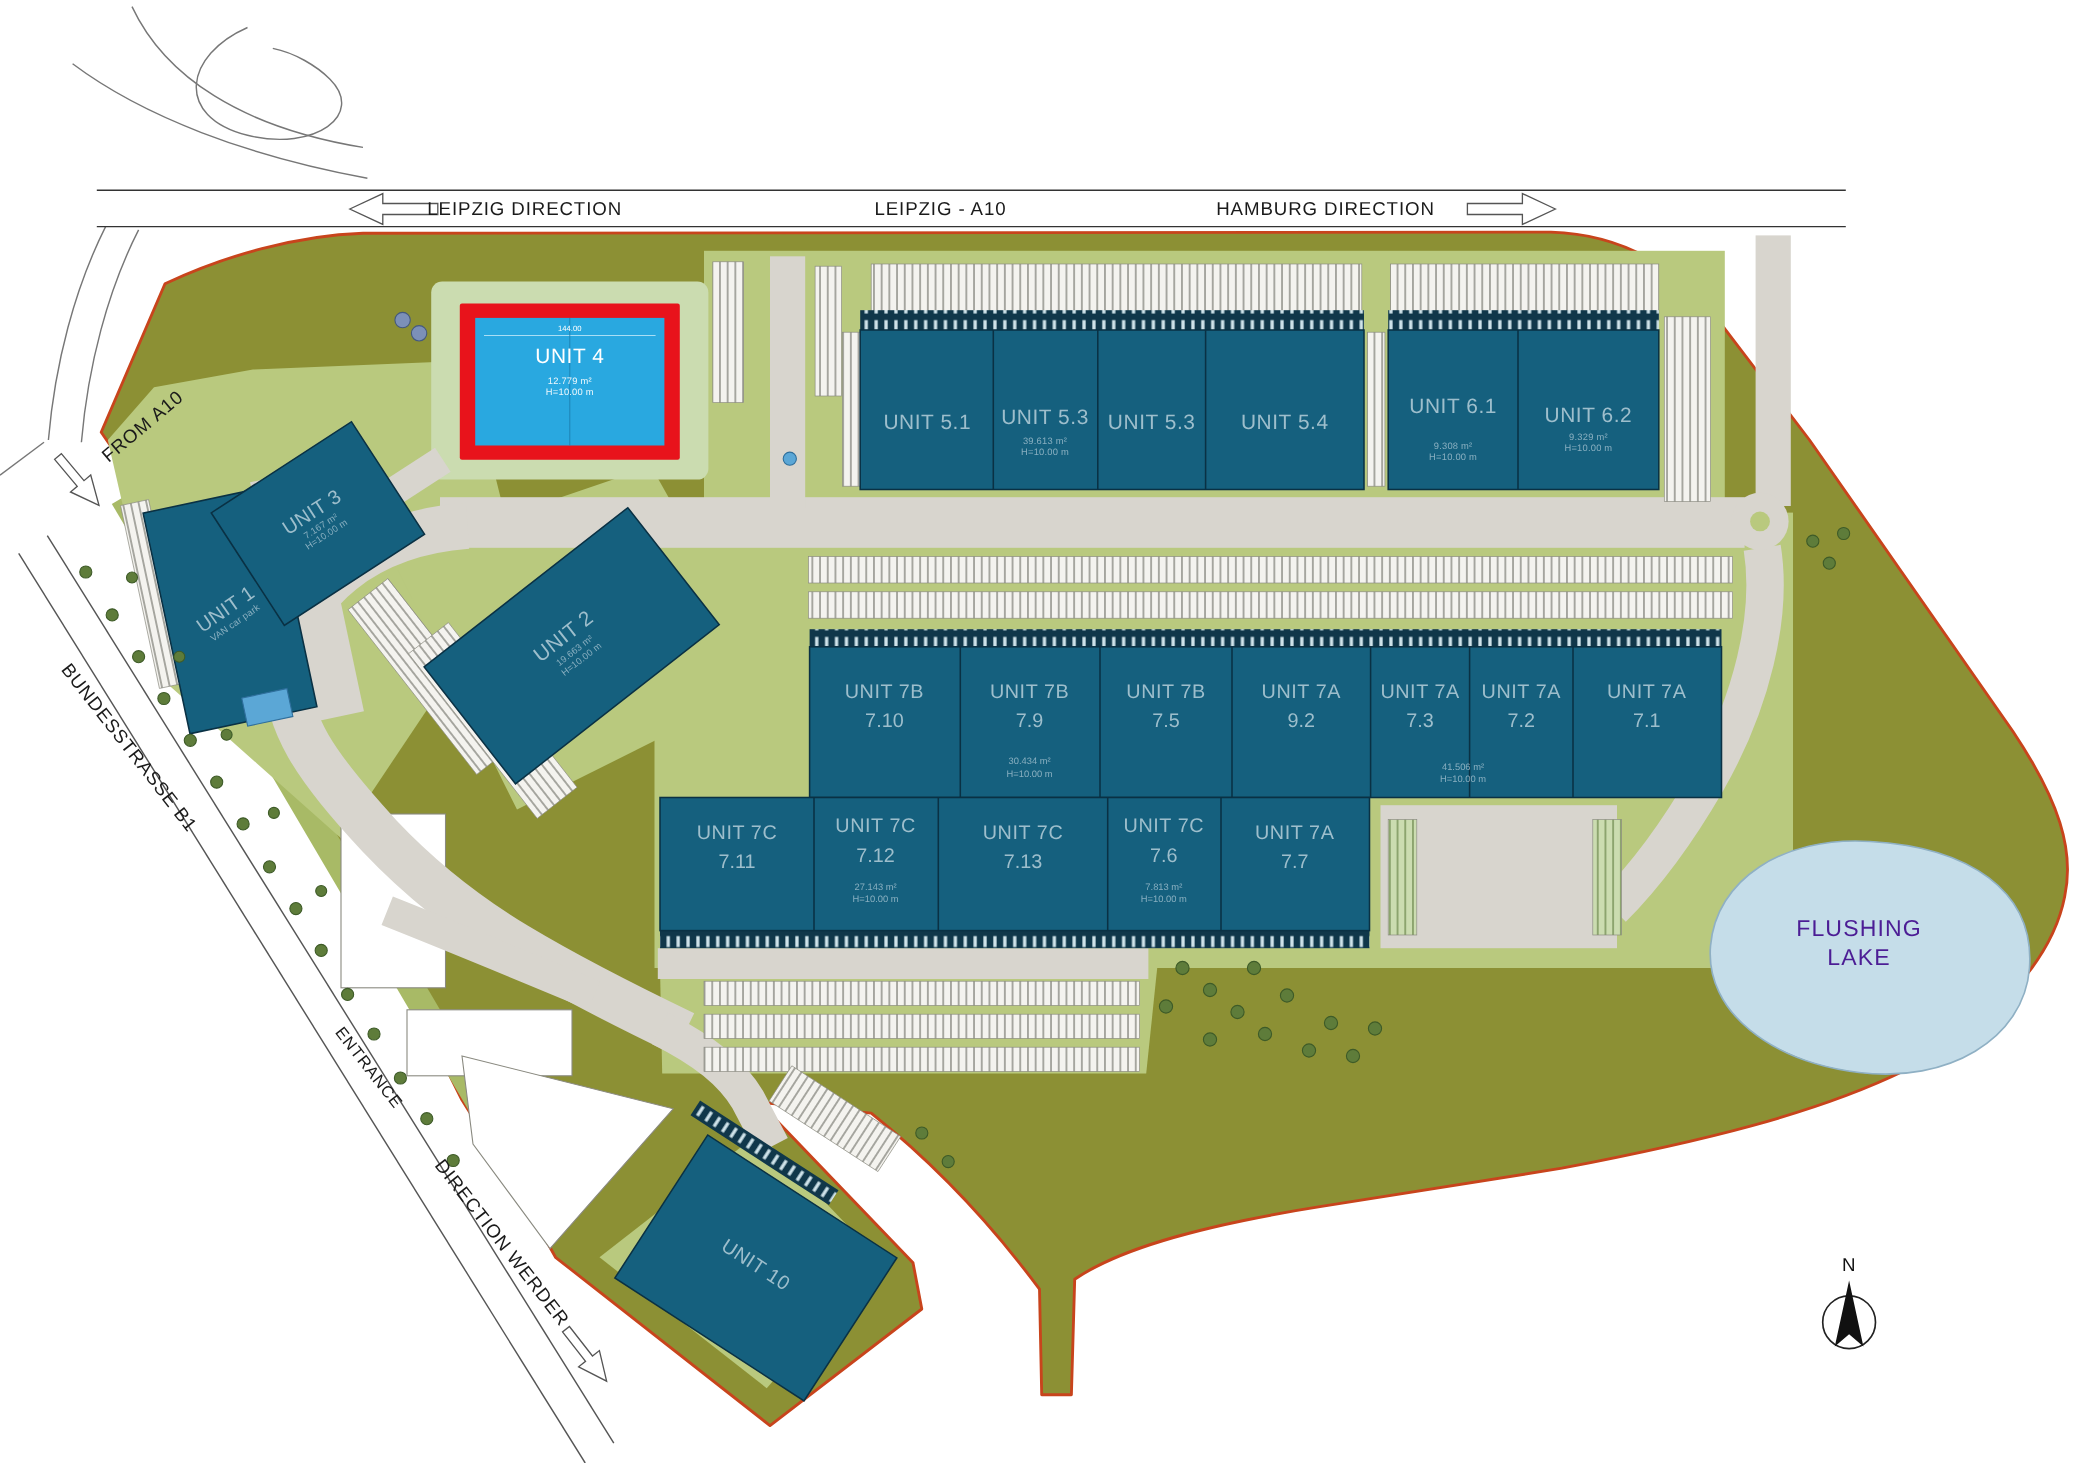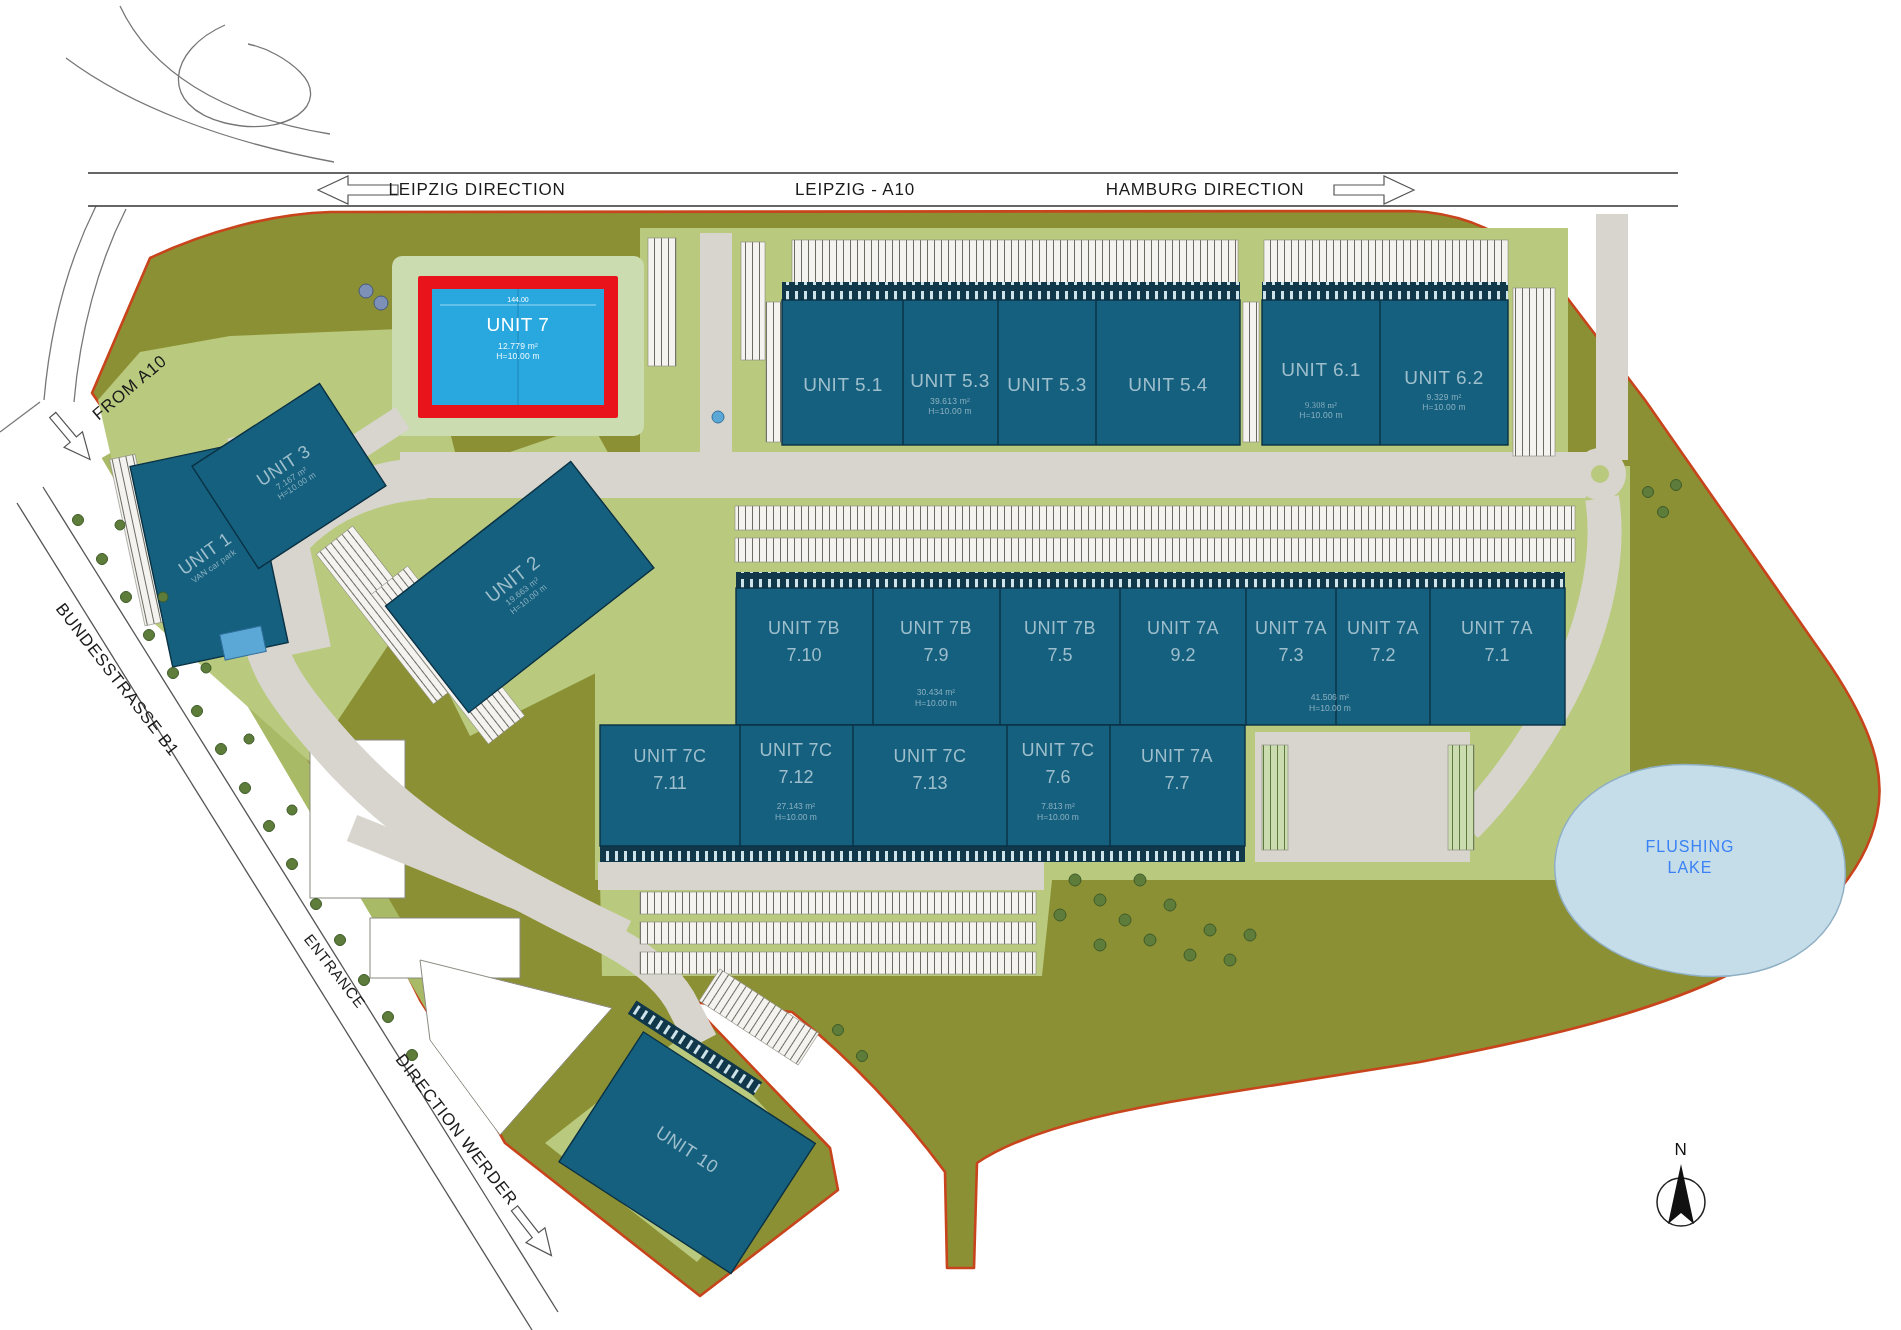--- a/index.html
+++ b/index.html
@@ -3,21 +3,21 @@
 <meta charset="utf-8">
 <style>
   html,body{margin:0;padding:0;background:#fff;}
   .stage{position:relative;width:1901px;height:1330px;background:#ffffff;overflow:hidden;
          font-family:"Liberation Sans",sans-serif;}
   .stage svg{position:absolute;left:0;top:0;}
   .lbl{position:absolute;transform:translate(-50%,-50%);white-space:nowrap;text-align:center;
        color:#1a1a1a;letter-spacing:.8px;}
   .road-lbl{font-size:17px;}
   .small-road-lbl{font-size:15px;}
-  .lake-lbl{font-size:16px;color:#3b82f6;letter-spacing:1px;line-height:1.3;}
+  .lake-lbl{font-size:21px;color:#4c1d95;letter-spacing:1px;line-height:1.3;}
   .compass-lbl{font-size:17px;color:#111;}
   .ulabel{position:absolute;transform:translate(-50%,-50%);text-align:center;
           color:rgba(196,216,226,.78);white-space:nowrap;line-height:1.15;}
   .ulabel .uname{font-size:18px;letter-spacing:.5px;}
   .ulabel .unum{font-size:18px;margin-top:6px;}
   .ulabel .uarea,.ulabel .uheight{font-size:8.5px;letter-spacing:.2px;color:rgba(196,216,226,.66);}
   .ulabel.big .uname{font-size:19px;}
   .ulabel.white{color:#ffffff;}
   .ulabel.white .uarea,.ulabel.white .uheight{color:rgba(255,255,255,.92);}
   .subarea{position:absolute;transform:translate(-50%,-50%);text-align:center;line-height:1.3;
@@ -247,21 +247,21 @@
 <div class="lbl road-lbl" style="left:456px;top:1130px;transform:translate(-50%,-50%) rotate(52deg);">DIRECTION WERDER</div>
 
 <div class="lbl lake-lbl" style="left:1690px;top:858px;">
   <div>FLUSHING</div>
   <div>LAKE</div>
 </div>
 <div class="lbl compass-lbl" style="left:1681px;top:1150px;">N</div>
 
 <div class="dim" style="left:518px;top:299px;">144.00</div>
 <div class="ulabel big white" style="left:518px;top:338px;">
-  <div class="uname">UNIT 7</div>
+  <div class="uname">UNIT 4</div>
   <div class="uarea" style="margin-top:6px;">12.779 m²</div>
   <div class="uheight">H=10.00 m</div>
 </div>
 
 <div class="ulabel" style="left:208px;top:558px;transform:translate(-50%,-50%) rotate(-35deg);">
   <div class="uname">UNIT 1</div>
   <div class="uarea">VAN car park</div>
 </div>
 <div class="ulabel" style="left:289px;top:474px;transform:translate(-50%,-50%) rotate(-33deg);">
   <div class="uname">UNIT 3</div>
@@ -283,21 +283,21 @@
   <div class="uheight">H=10.00 m</div>
 </div>
 <div class="ulabel big" style="left:1047px;top:385px;">
       <div class="uname">UNIT 5.3</div>
     </div>
 <div class="ulabel big" style="left:1168px;top:385px;">
       <div class="uname">UNIT 5.4</div>
     </div>
 <div class="ulabel big" style="left:1321px;top:390px;">
   <div class="uname">UNIT 6.1</div>
-  <div class="uarea" style="margin-top:20px;font-family:Liberation Serif, serif;">9.308 m²</div>
+  <div class="uarea" style="margin-top:20px;">9.308 m²</div>
   <div class="uheight">H=10.00 m</div>
 </div>
 <div class="ulabel big" style="left:1444px;top:390px;">
   <div class="uname">UNIT 6.2</div>
   <div class="uarea" style="margin-top:4px;">9.329 m²</div>
   <div class="uheight">H=10.00 m</div>
 </div>
 
 <div class="ulabel" style="left:804px;top:642px;">
   <div class="uname">UNIT 7B</div>

